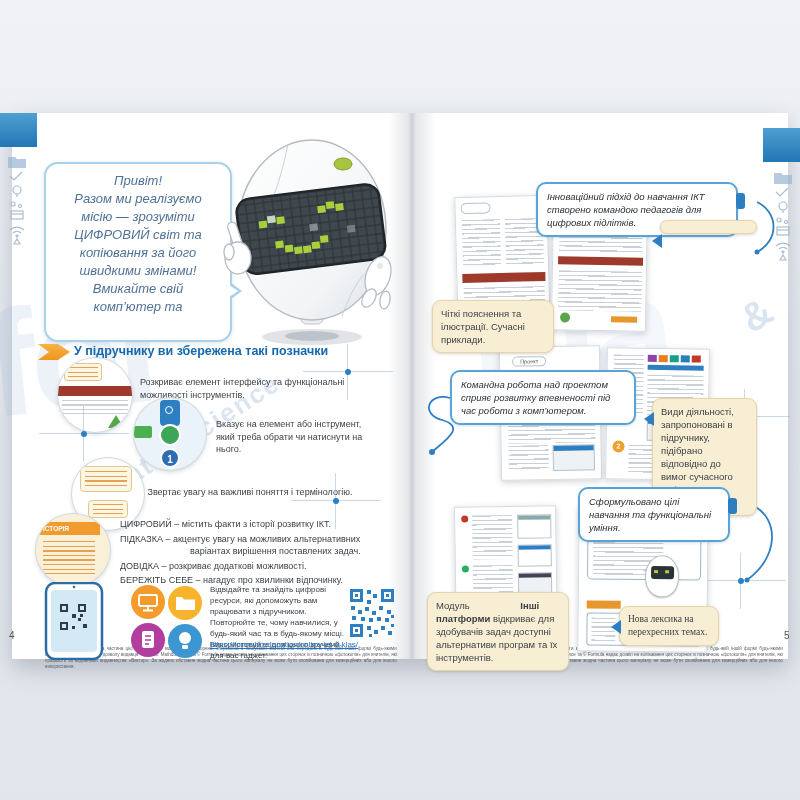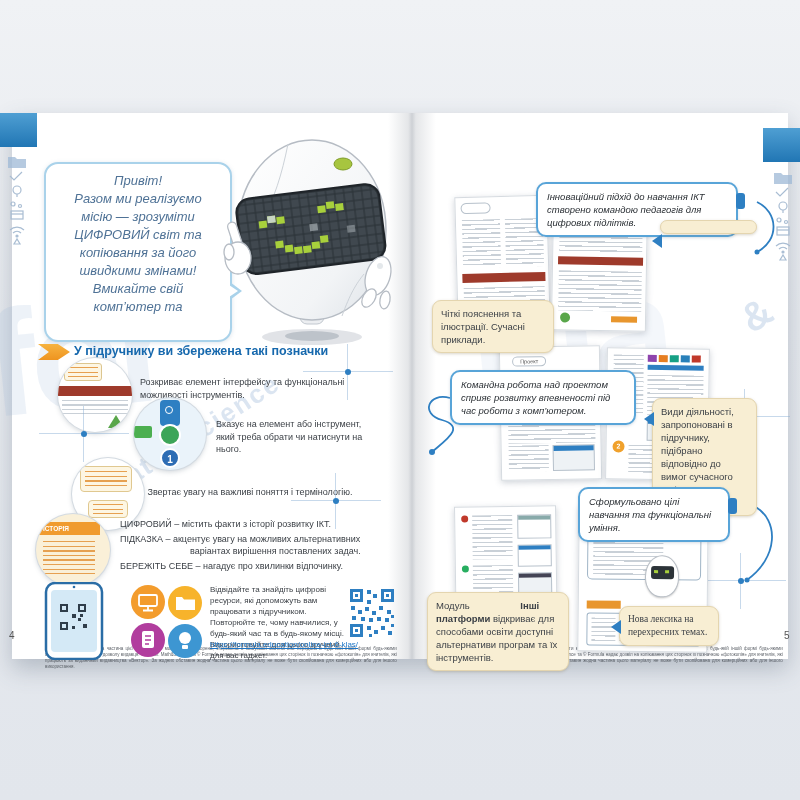--- a/index.html
+++ b/index.html
@@ -217,20 +217,21 @@
   </div>
   <div class="legend-text" style="left:145px;top:486px;width:210px;text-align:center;">Звертає увагу на важливі поняття і термінологію.</div>
 
   <div class="circ" style="left:36px;top:514px;width:74px;height:72px;background:#faf0d8;">
     <div style="position:absolute;left:0;top:8px;width:64px;height:13px;background:#f09b2e;color:#fff;font-size:6.5px;font-weight:bold;line-height:13px;padding-left:7px;">ІСТОРІЯ</div>
     <div class="olines" style="position:absolute;left:7px;top:27px;width:52px;height:34px;"></div>
   </div>
   <div class="legend-text" style="left:120px;top:518px;width:266px;">
     <div class="hist-line">ЦИФРОВИЙ – містить факти з історії розвитку ІКТ.</div>
     <div class="hist-line">ПІДКАЗКА – акцентує увагу на можливих альтернативних варіантах вирішення поставлених задач.</div>
+    <div class="hist-line">ДОВІДКА – розкриває додаткові можливості.</div>
     <div class="hist-line">БЕРЕЖІТЬ СЕБЕ – нагадує про хвилинки відпочинку.</div>
   </div>
 
   <svg style="position:absolute;left:44px;top:582px;z-index:2;" width="60" height="78" viewBox="0 0 60 78">
     <rect x="2" y="1" width="56" height="76" rx="9" fill="#ffffff" stroke="#2a6da6" stroke-width="2.5"></rect>
     <rect x="7" y="8" width="46" height="62" rx="4" fill="#d4e9f6"></rect>
     <circle cx="30" cy="5" r="1.3" fill="#2a6da6"></circle>
     <g fill="#2f3d4a">
       <rect x="16" y="22" width="8" height="8"></rect>
         <rect x="34" y="22" width="8" height="8"></rect>
@@ -441,21 +442,21 @@
     <div style="position:absolute;left:8px;top:94px;width:34px;height:8px;background:#e8962e;"></div>
     <div style="position:absolute;left:8px;top:106px;width:114px;height:33px;border:1px solid #9fb4c6;border-radius:3px;">
       <div class="tlines" style="position:absolute;left:4px;top:4px;width:24px;height:25px;"></div>
       <div class="tlines" style="position:absolute;left:32px;top:4px;width:24px;height:25px;"></div>
       <div class="tlines" style="position:absolute;left:60px;top:4px;width:24px;height:25px;"></div>
       <div class="tlines" style="position:absolute;left:88px;top:4px;width:22px;height:25px;"></div>
     </div>
   </div>
 
   <div class="co-cream" style="left:427px;top:592px;width:142px;z-index:4;">
-    <span>Модуль </span><span style="font-weight:bold;padding-left:48px;">Інші платформи</span><span> відкриває для способами освіти доступні альтернативи програм та їх інструментів.</span>
+    <span>Модуль </span><span style="font-weight:bold;padding-left:48px;">Інші платформи</span><span> відкриває для здобувачів задач доступні альтернативи програм та їх інструментів.</span>
   </div>
 
   <div class="co-cream" style="left:619px;top:606px;width:100px;z-index:4;font-family:Liberation Serif, serif;">
     <div class="ptr-left"></div>
     <span>Нова лексика на перехресних темах.</span>
   </div>
 
   <div class="fineprint-wrap" style="left:431px;top:646px;">
     <div class="fineprint">Усі права захищені. Жодна частина цієї публікації не може бути відтворена, збережена в пошуковій системі або передана в будь-якій іншій формі будь-якими способами без письмового дозволу видавця. © Vector. Math&amp;Science та © Formula надає дозвіл на копіювання цих сторінок із позначкою «фотокопія» для вчителів, які працюють за виданнями видавництва «Вектор». За жодних обставин жодна частина цього матеріалу не може бути скопійована для комерційних або для іншого використання.</div>
   </div>

